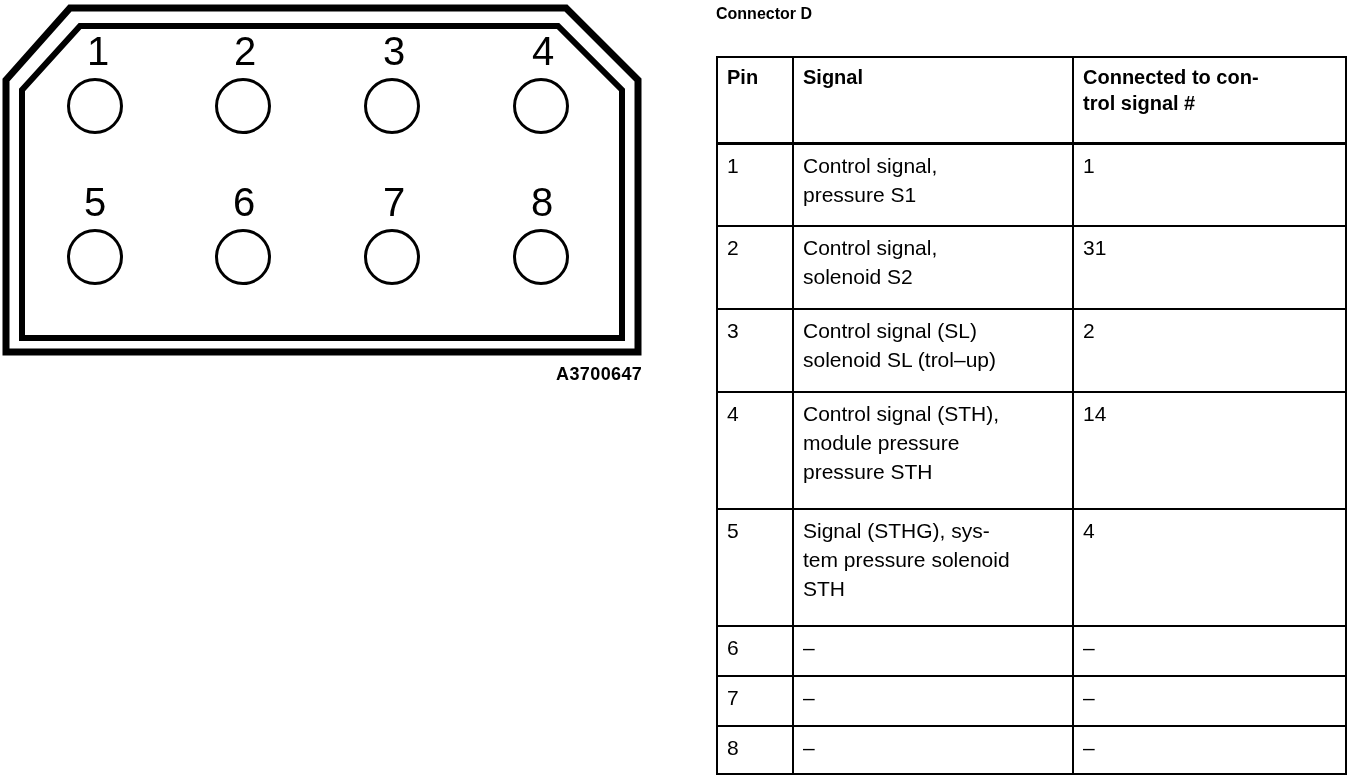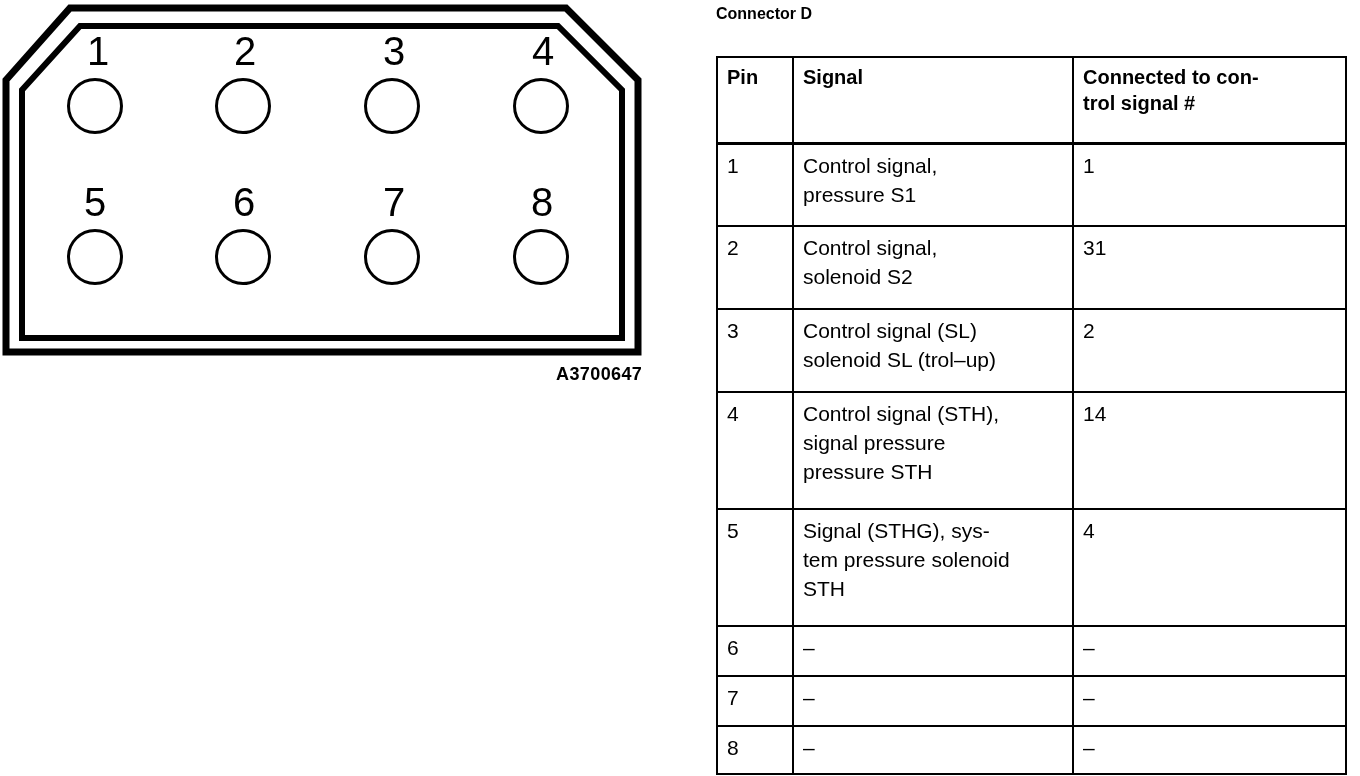--- a/index.html
+++ b/index.html
@@ -238,21 +238,21 @@
       </td>
     </tr>
 
     <tr class="row-h-big">
       <td>
         <div class="cell-inner"><span>4</span></div>
       </td>
       <td>
         <div class="cell-inner">
           <div>Control signal (STH),</div>
-          <div>signal pressure</div>
+          <div>module pressure</div>
           <div>pressure STH</div>
         </div>
       </td>
       <td>
         <div class="cell-inner"><span>14</span></div>
       </td>
     </tr>
 
     <tr class="row-h-big">
       <td>

